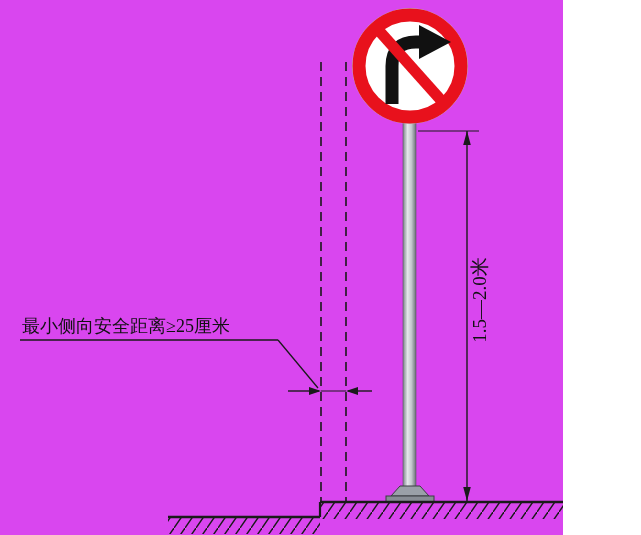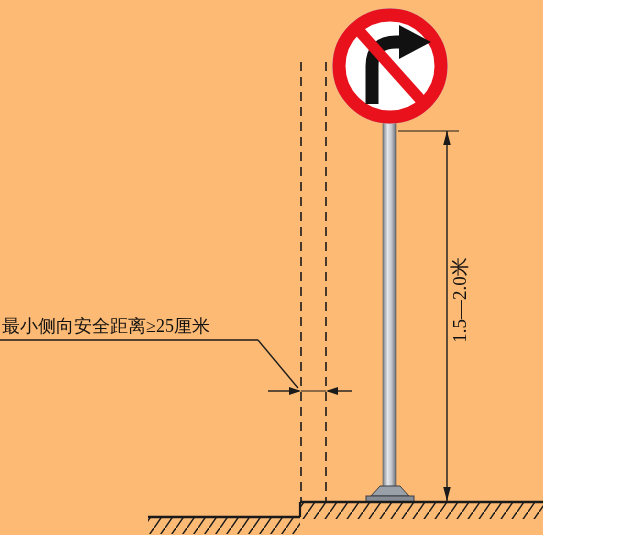--- a/index.html
+++ b/index.html
@@ -1,21 +1,22 @@
 <!DOCTYPE html>
 <html><head>
 <meta charset="utf-8">
 <style>
   html,body{margin:0;padding:0;}
   .canvas{
     position:relative;
     width:543px;height:535px;
-    background:#fdba74;
+    background:#d946ef;
     overflow:hidden;
     font-family:"Liberation Serif", serif;
+    padding-left:20px;
   }
   svg{display:block;}
   text{fill:#111;}
   .cjk{
     font-family:"Liberation Serif","DejaVu Serif",serif;
   }
 </style>
 </head>
 <body>
 

